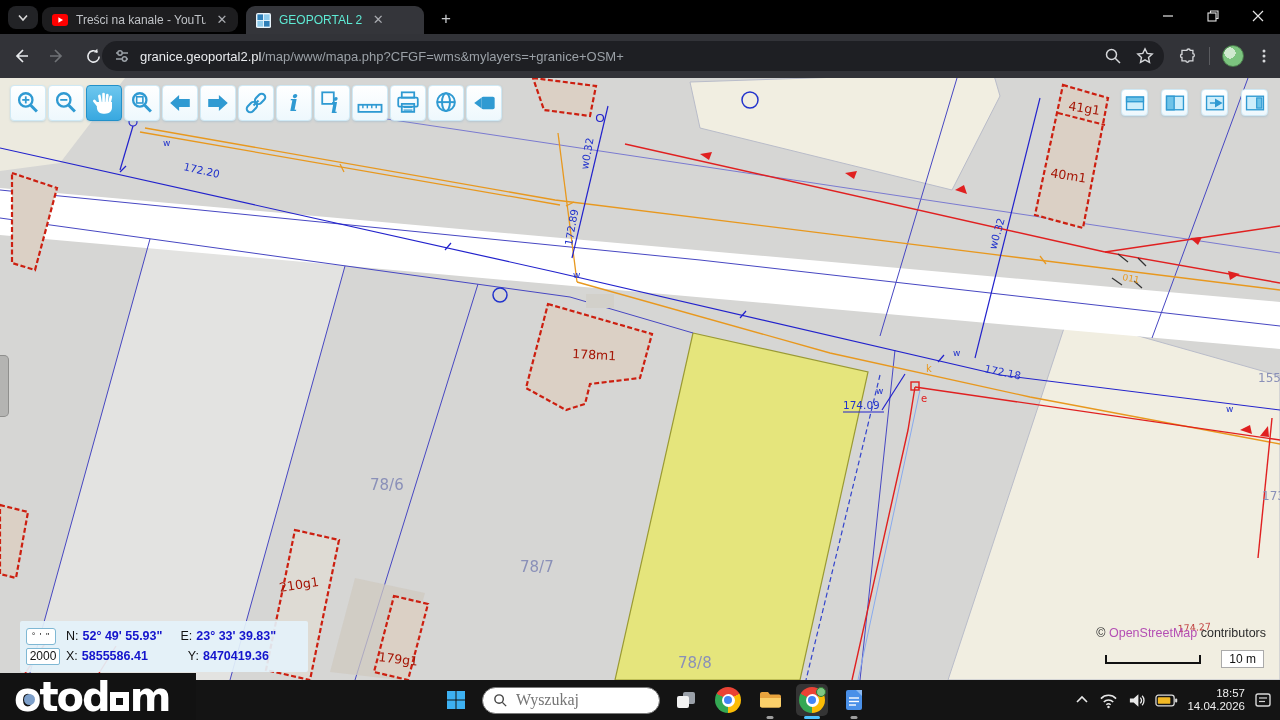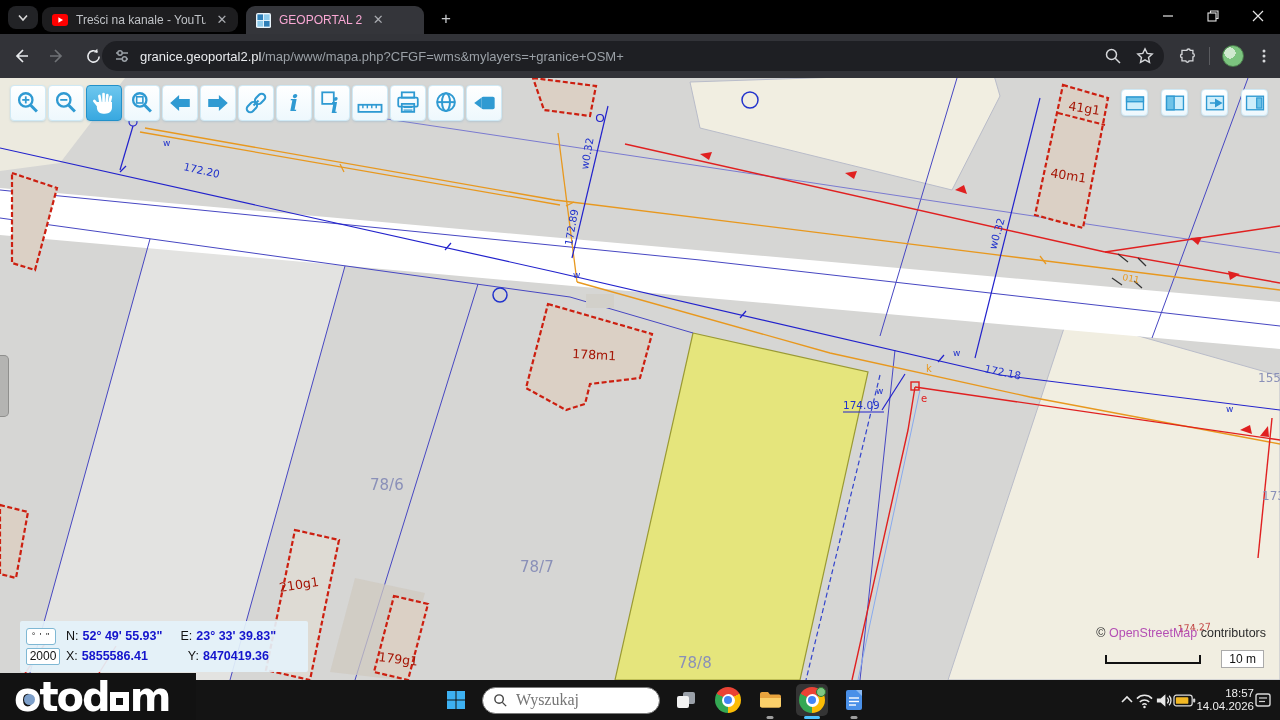--- a/index.html
+++ b/index.html
@@ -10,21 +10,21 @@
   .tabstrip { position:relative; width:1280px; height:34px; background:#000; }
   .tab-search-btn { position:absolute; left:8px; top:6px; width:30px; height:23px;
       background:#222326; border-radius:8px; color:#d8d8d8; font-size:10px;
       display:flex; align-items:center; justify-content:center; }
   .tab { position:absolute; top:6px; height:28px; display:flex; align-items:center;
       padding:0 8px 0 10px; border-radius:9px 9px 0 0; }
   .tab.inactive { background:#1d1d1f; border-radius:9px; height:25px; top:7px; }
   .tab.active { background:#34353a; }
   .tab .title { font-size:12px; margin:0 8px; white-space:nowrap; overflow:hidden; }
   .tab.inactive .title { color:#bfc2c6; max-width:130px; }
-  .tab.active .title { color:#f9a8d4; max-width:140px; }
+  .tab.active .title { color:#5eead4; max-width:140px; }
   .tab .close { color:#a9abb0; font-size:13px; width:16px; height:16px; line-height:15px;
       text-align:center; border-radius:50%; }
   .newtab-btn { position:absolute; left:434px; top:8px; color:#c9cbce; font-size:17px;
       width:24px; height:24px; text-align:center; line-height:22px; }
   .win-controls { position:absolute; right:0; top:0; height:32px; display:flex; }
   .win-controls .wc { width:45px; height:32px; display:flex; align-items:center;
       justify-content:center; color:#e4e4e4; font-size:12px; }
 
   .btoolbar { position:relative; width:1280px; height:44px; background:#323338;
       display:flex; align-items:center; }
@@ -109,21 +109,21 @@
   .chrome-ball { position:relative; width:26px; height:26px; border-radius:50%;
       background:conic-gradient(from 60deg, #fbbc05 0 120deg, #34a853 120deg 240deg, #ea4335 240deg 360deg); }
   .chrome-ball::before { content:""; position:absolute; left:6.5px; top:6.5px; width:13px;
       height:13px; background:#fff; border-radius:50%; }
   .chrome-ball::after { content:""; position:absolute; left:9px; top:9px; width:8px; height:8px;
       background:#4285f4; border-radius:50%; }
   .badge { position:absolute; right:-1px; top:0; width:10px; height:10px; border-radius:50%;
       background:#81c784; border:1px solid #2e7d32; }
 
   .tb-right { position:absolute; right:8px; top:0; height:40px; display:flex;
-      align-items:center; }
+      align-items:center; gap:9px; }
   .clock { text-align:right; color:#eee; font-size:11.5px; line-height:13px; }
 </style>
 </head>
 <body>
 
 <div class="tabstrip">
   <div class="tab-search-btn">
     <svg width="10" height="8" viewBox="0 0 10 8">
         <path d="M1 1.5 L5 6 L9 1.5" stroke="#d8d8d8" stroke-width="1.6" fill="none"></path>
       </svg>

